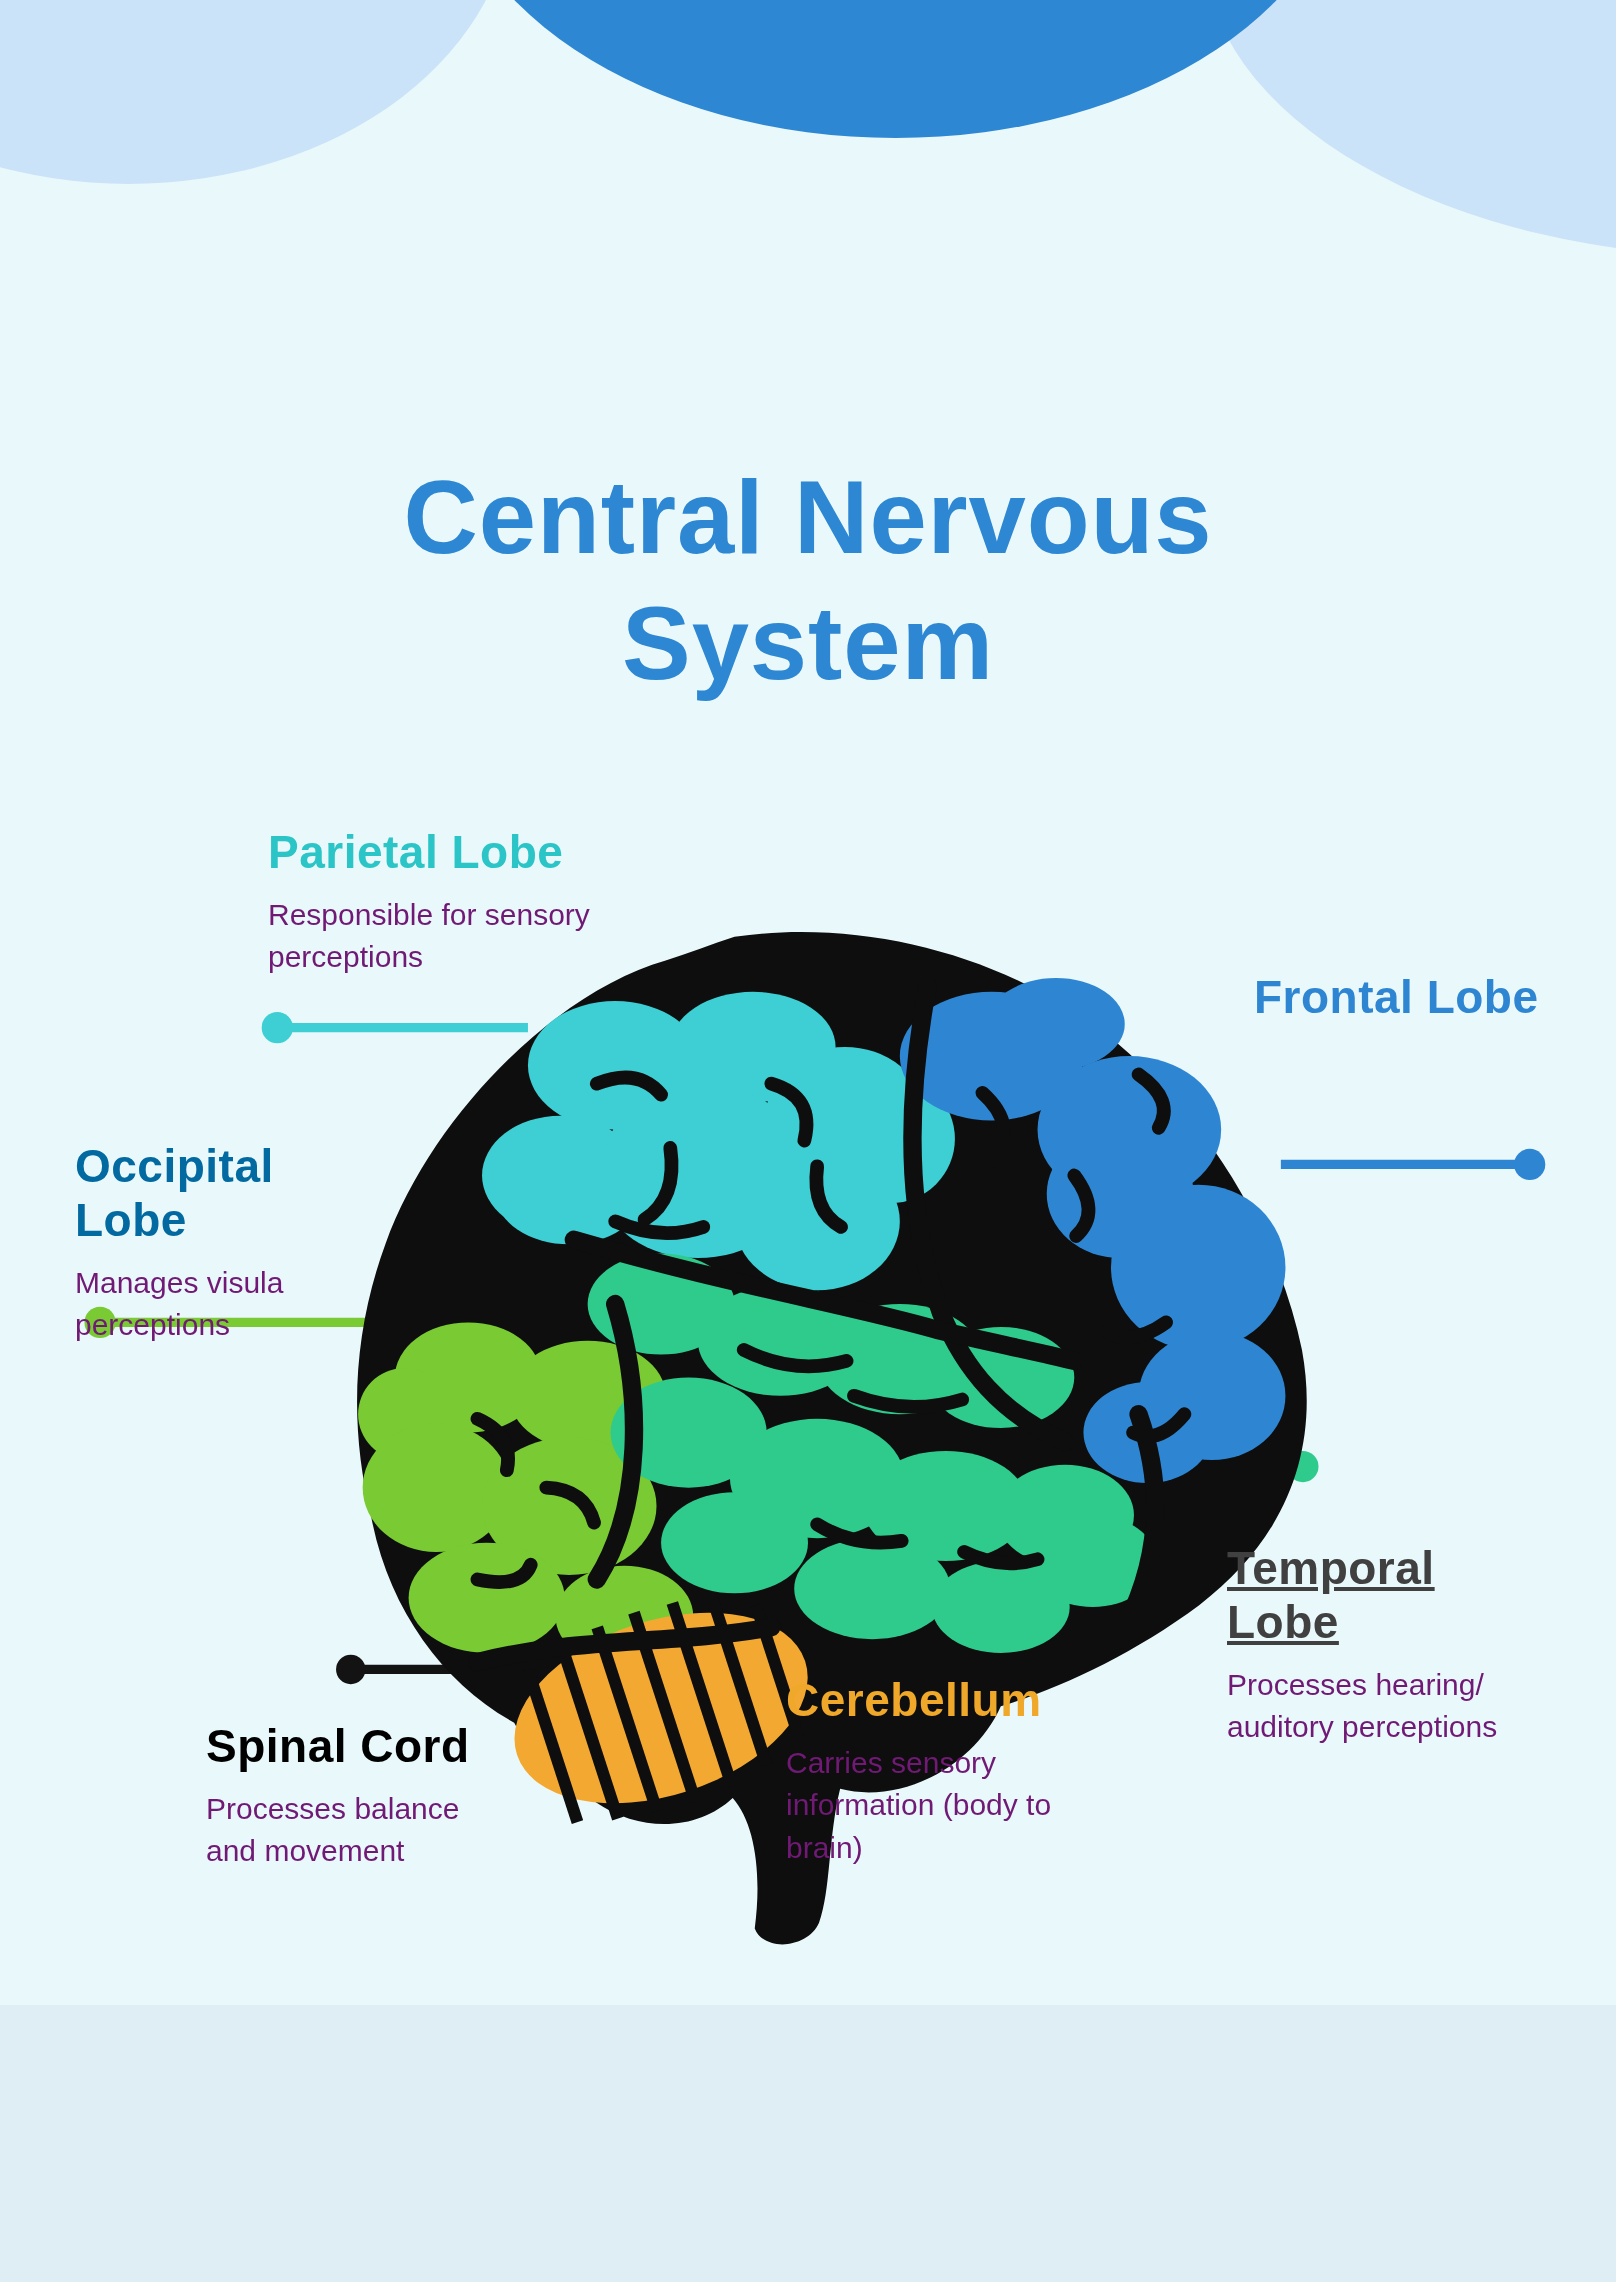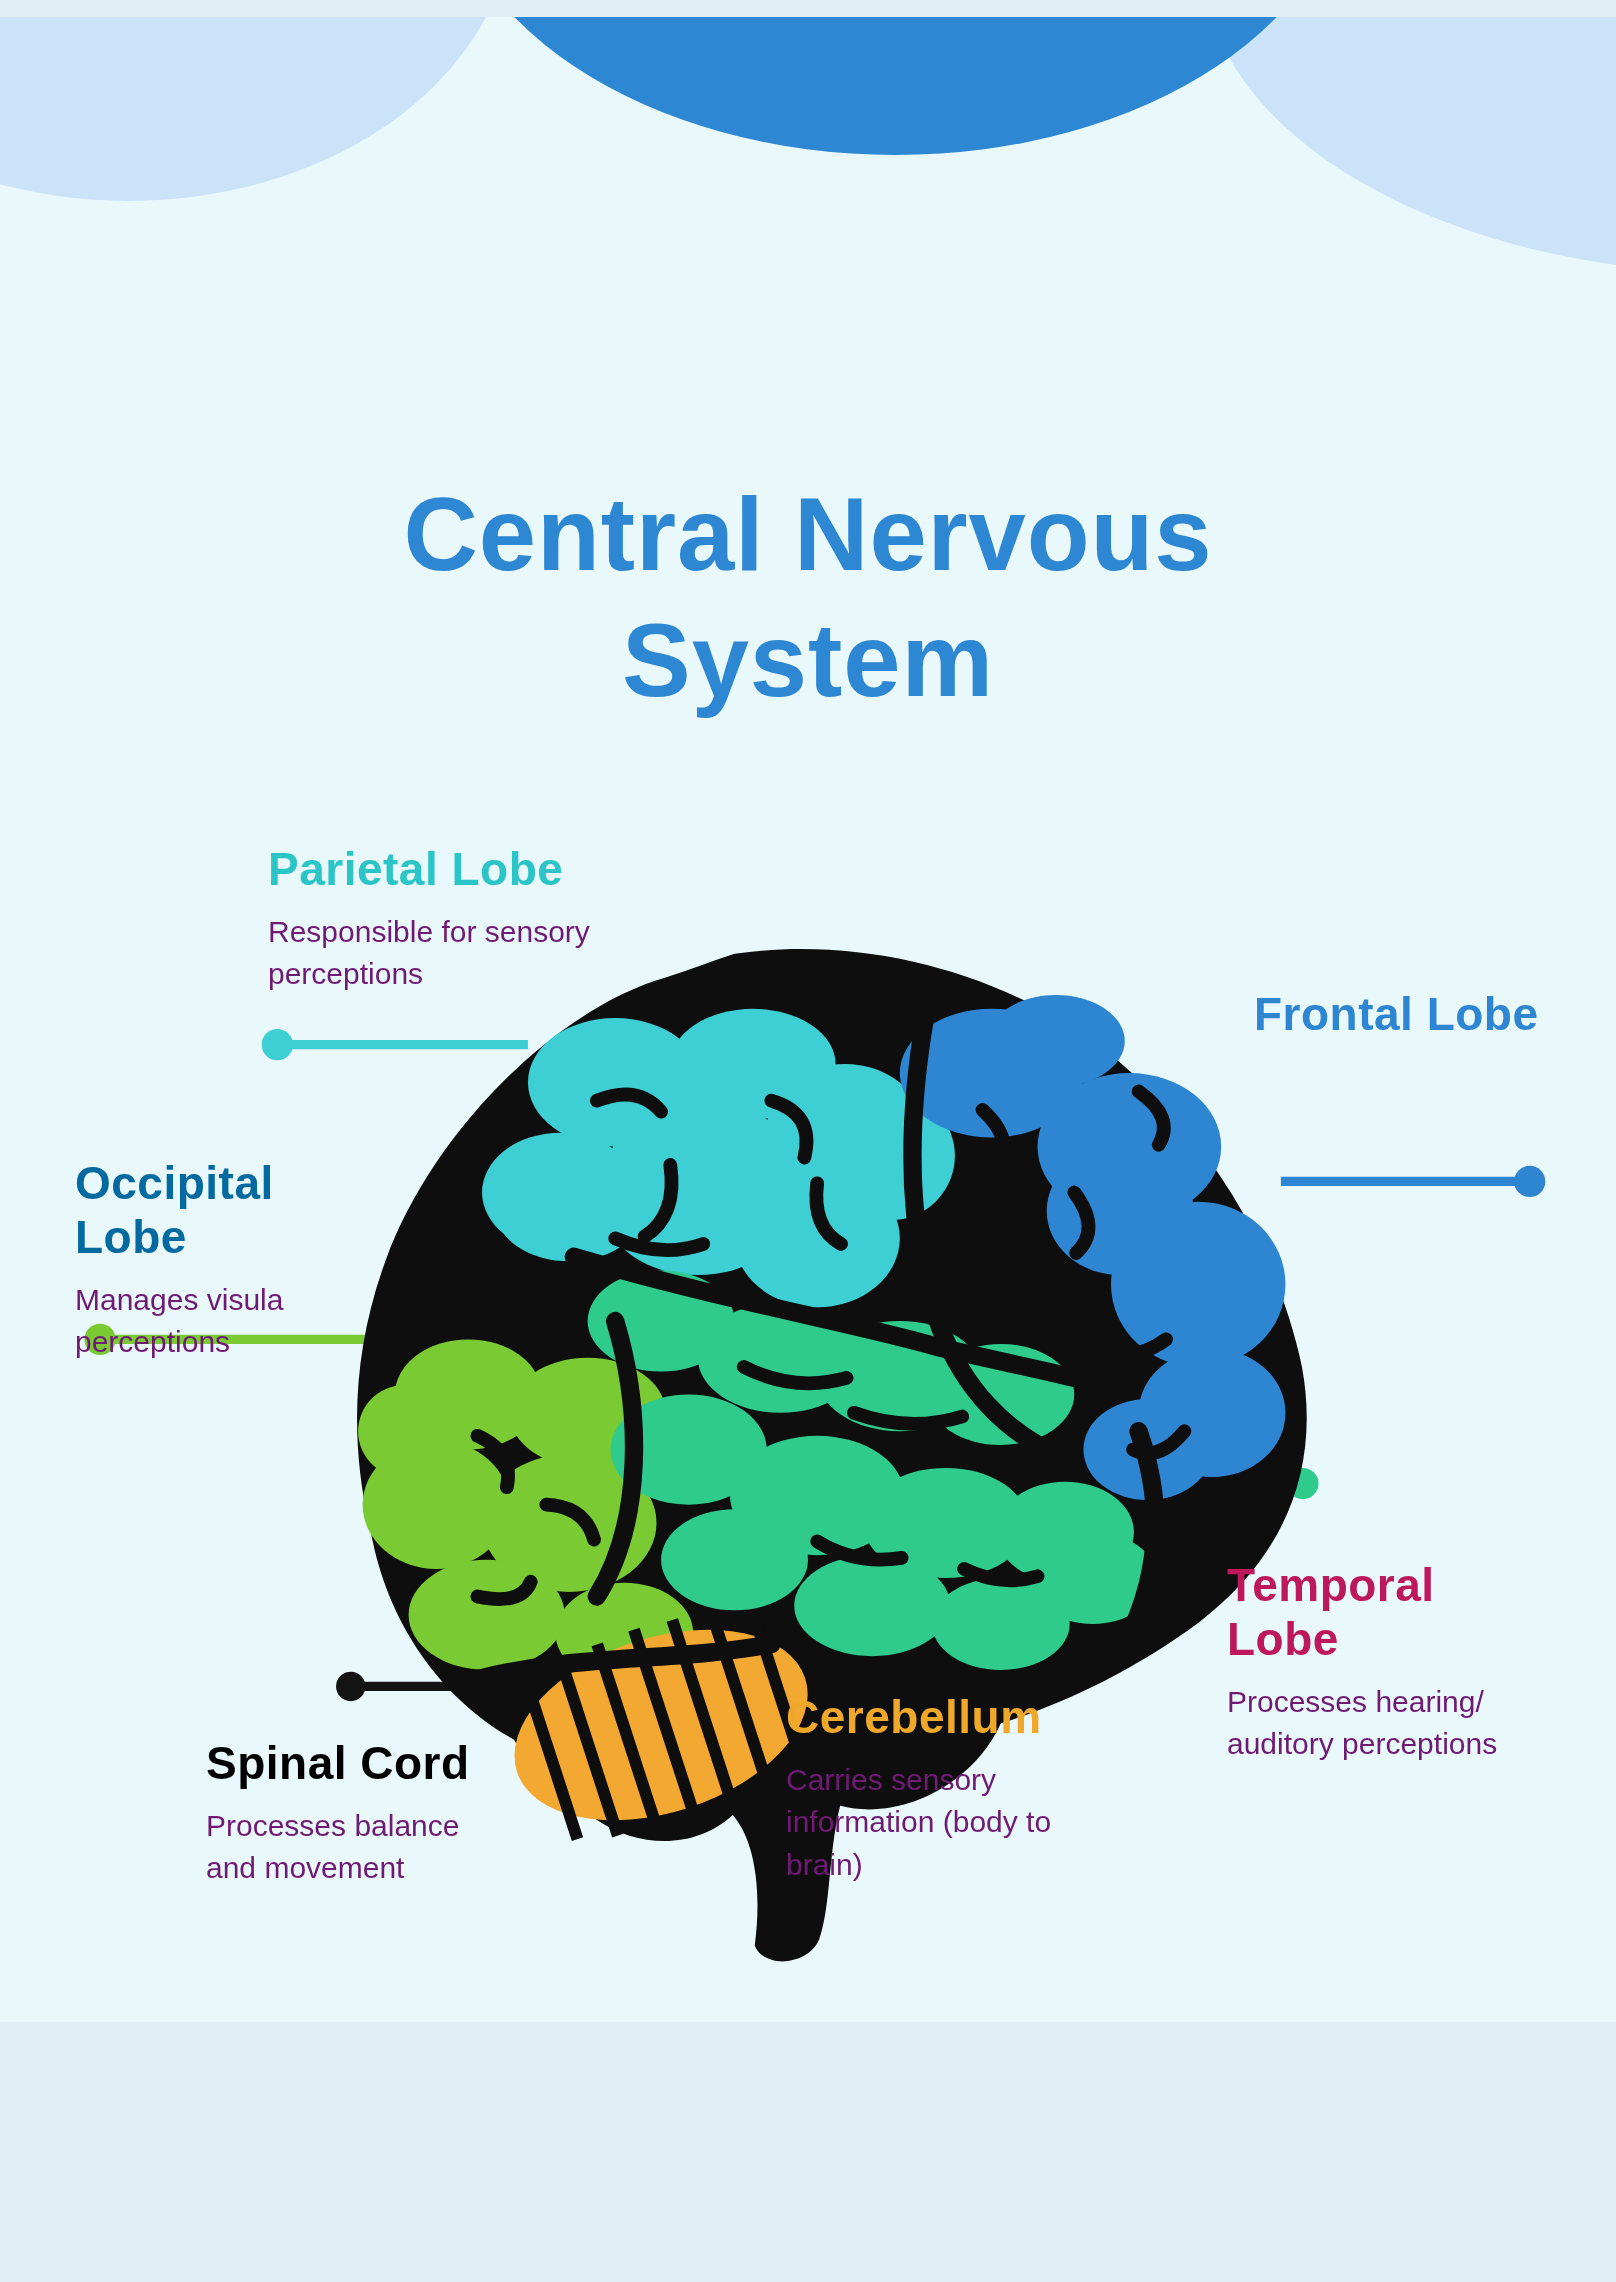--- a/index.html
+++ b/index.html
@@ -1,20 +1,20 @@
 <!DOCTYPE html>
 <html style="font-size:14.7px"><head>
 <meta charset="utf-8">
 <style>
   * { margin:0; padding:0; box-sizing:border-box; }
   html,body { background:#dfeef5; }
   .page {
     position:relative;
     width:1616px; height:2005px;
-    margin:17px auto;
+    margin:0 auto;
     background:#e9f9fb;
     overflow:hidden;
     font-family:"Liberation Sans", sans-serif;
   }
   .blob { position:absolute; border-radius:50%; }
   .blob-light { background:#cbe3f8; }
   .blob-dark  { background:#2e87d3; }
   #blob-top-left     { left:-257px;  top:-404px; width:771px;  height:588px; }
   #blob-top-center   { left:441px;   top:-468px; width:909px;  height:606px; }
   #blob-top-right    { left:1203px;  top:-367px; width:1084px; height:624px; }
@@ -38,21 +38,21 @@
     color:#701a75;
     white-space:pre-line;
   }
   #label-parietal   { left:268px;  top:825px;  width:404px; }
   #label-parietal h2   { color:#2bc4c7; }
   #label-frontal    { left:1254px; top:970px; width:312px; }
   #label-frontal h2    { color:#2e86d3; }
   #label-occipital  { left:75px;   top:1139px; width:294px; }
   #label-occipital h2  { color:#0369a1; }
   #label-temporal   { left:1227px; top:1541px; width:331px; }
-  #label-temporal h2   { color:#be185d; }
+  #label-temporal h2   { color:#404040;text-decoration:underline; }
   #label-cerebellum { left:786px;  top:1673px; width:312px; }
   #label-cerebellum h2 { color:#f0a82a; }
   #label-spinal     { left:206px;  top:1719px; width:275px; }
   #label-spinal h2     { color:#000000; }
 
   svg.overlay { position:absolute; left:0; top:0; }
 </style>
 </head>
 <body>
 

